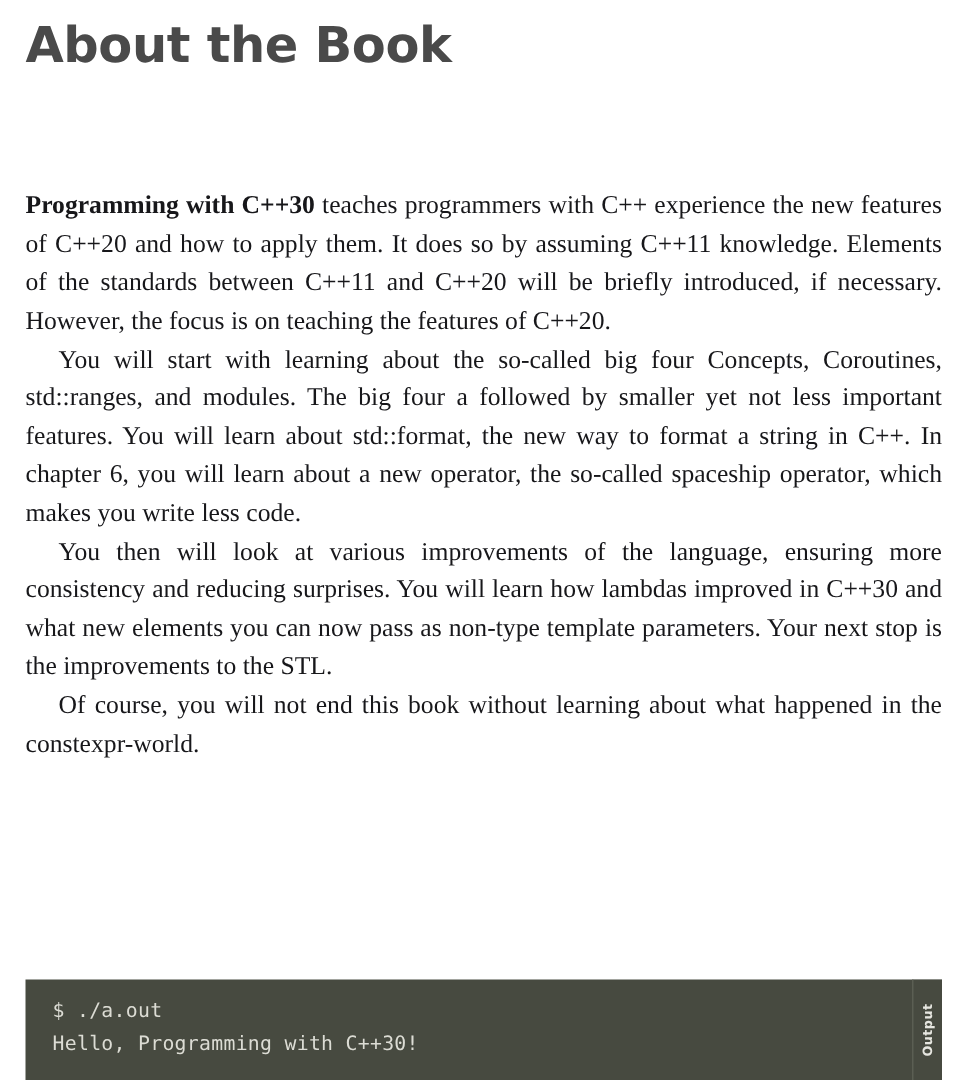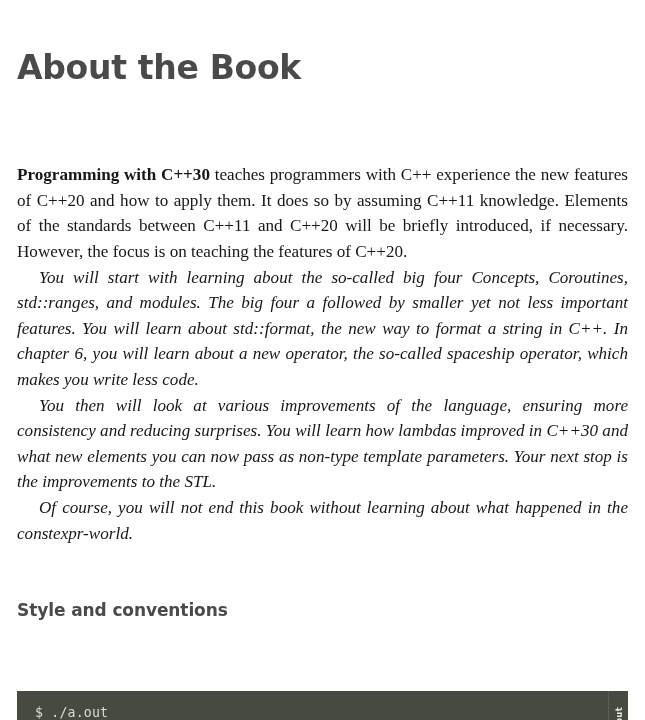--- a/index.html
+++ b/index.html
@@ -14,21 +14,20 @@
     font-family: "Liberation Serif", "DejaVu Serif", serif;
     -webkit-font-smoothing: antialiased;
   }
 
   .page {
     position: relative;
     width: 645px;
     height: 556px;
     box-sizing: border-box;
     padding: 0 17px;
-    margin-top: 38px;
   }
 
   
   .page-title {
     font-family: "DejaVu Sans", "Liberation Sans", sans-serif;
     font-weight: bold;
     font-size: 33px;
     line-height: 1.1;
     letter-spacing: -0.3px;
     color: #4a4a4a;
@@ -55,21 +54,20 @@
     font-size: 17.1px;
     line-height: 25.6px;
     color: #17171a;
     text-align: justify;
     text-justify: inter-word;
     hyphens: none;
     font-family: "Liberation Serif", "DejaVu Serif", serif;
   }
   p.para.indent {
     text-indent: 22px;
-    font-style: italic;
   }
 
   .gap-before-heading { height: 54px; }
   .gap-after-heading  { height: 27px; }
 
   .intro-para {
     margin: 0;
     font-size: 17.1px;
     line-height: 25.6px;
     color: #17171a;
@@ -143,21 +141,20 @@
     <p class="intro-para"><b>Programming with C++30</b><span> teaches programmers with C++ experience the new features of C++20 and how to apply them.  It does so by assuming C++11 knowledge. Elements of the standards between C++11 and C++20 will be briefly introduced, if necessary. However, the focus is on teaching the features of C++20.</span></p>
 
     <p class="para indent">You will start with learning about the so-called big four Concepts, Coroutines, std::ranges, and modules. The big four a followed by smaller yet not less important features.  You will learn about std::format, the new way to format a string in C++. In chapter 6, you will learn about a new operator, the so-called spaceship operator, which makes you write less code.</p>
 
     <p class="para indent">You then will look at various improvements of the language, ensuring more consistency and reducing surprises. You will learn how lambdas improved in C++30 and what new elements you can now pass as non-type template parameters.  Your next stop is the improvements to the STL.</p>
 
     <p class="para indent">Of course, you will not end this book without learning about what happened in the constexpr-world.</p>
 
     <div class="gap-before-heading"></div>
 
-    <h2 class="section-heading">Style and conventions</h2>
 
     <div class="gap-after-heading"></div>
 
 
   </div>
 
   <div class="code-block">
     <div class="code-lines">
       <div class="code-line">$ ./a.out</div>
       <div class="code-line">Hello, Programming with C++30!</div>

